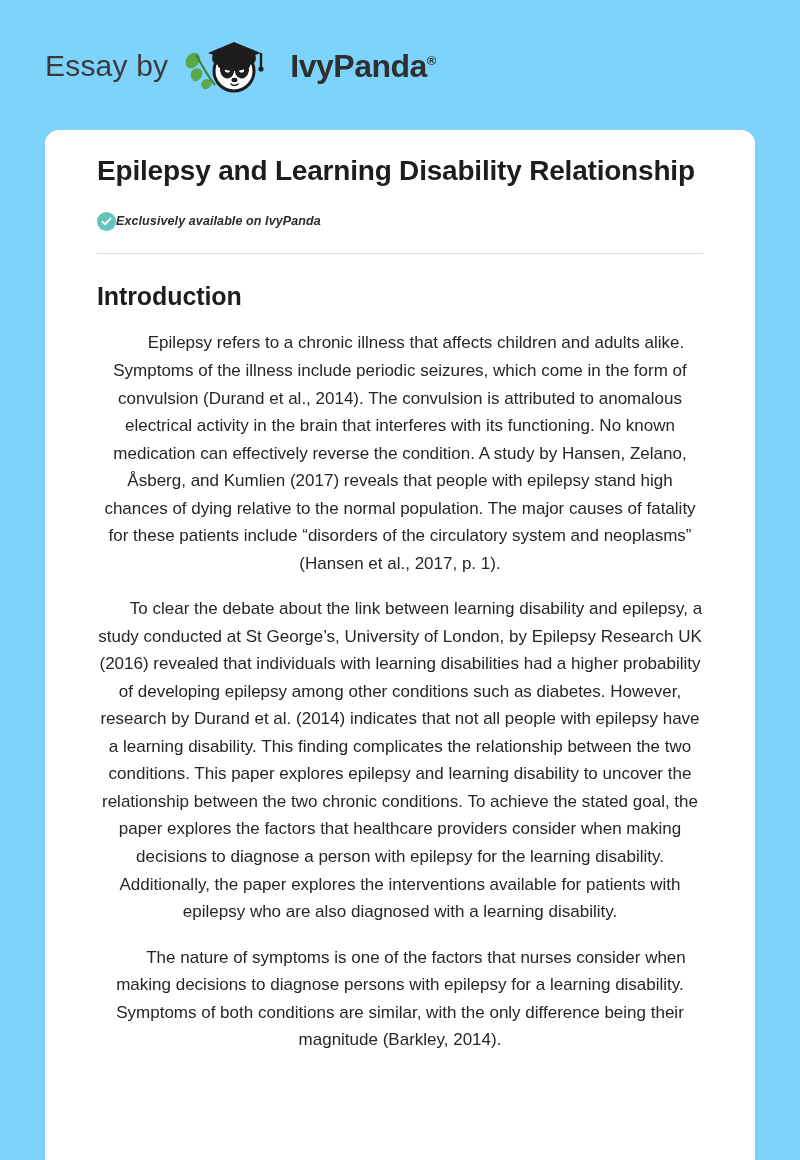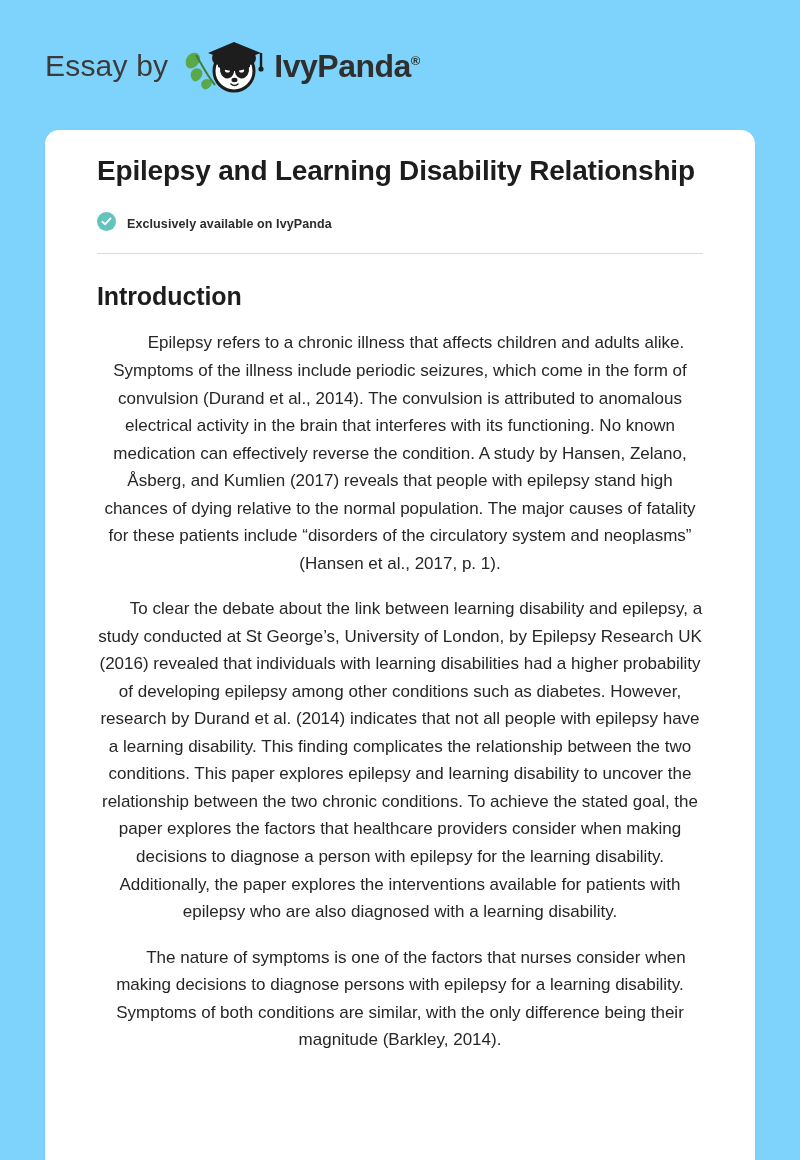--- a/index.html
+++ b/index.html
@@ -35,21 +35,21 @@
     color: #3b3b3b;
     font-weight: 400;
     letter-spacing: 0.2px;
     margin-right: 14px;
     font-family: "Liberation Sans", sans-serif;
   }
 
   .brand-logo {
     display: flex;
     align-items: center;
-    gap: 6px;
+    gap: 22px;
   }
 
   .panda-mark {
     width: 86px;
     height: 62px;
     position: relative;
   }
 
   .ivypanda-word {
     font-size: 32px;
@@ -81,23 +81,24 @@
     font-size: 28px;
     line-height: 1.32;
     font-weight: bold;
     color: #1d1d1d;
     margin: 0 0 22px 0;
     letter-spacing: -0.2px;
   }
 
   .exclusive-row {
     display: flex;
-    align-items: flex-end;
-    gap: 11px;
+    align-items: center;
+    gap: 0;
     margin-bottom: 22px;
+    font-style: italic;
   }
 
   .check-badge {
     width: 19px;
     height: 19px;
     border-radius: 50%;
     background: #62c4bd;
     display: inline-flex;
     align-items: center;
     justify-content: center;

